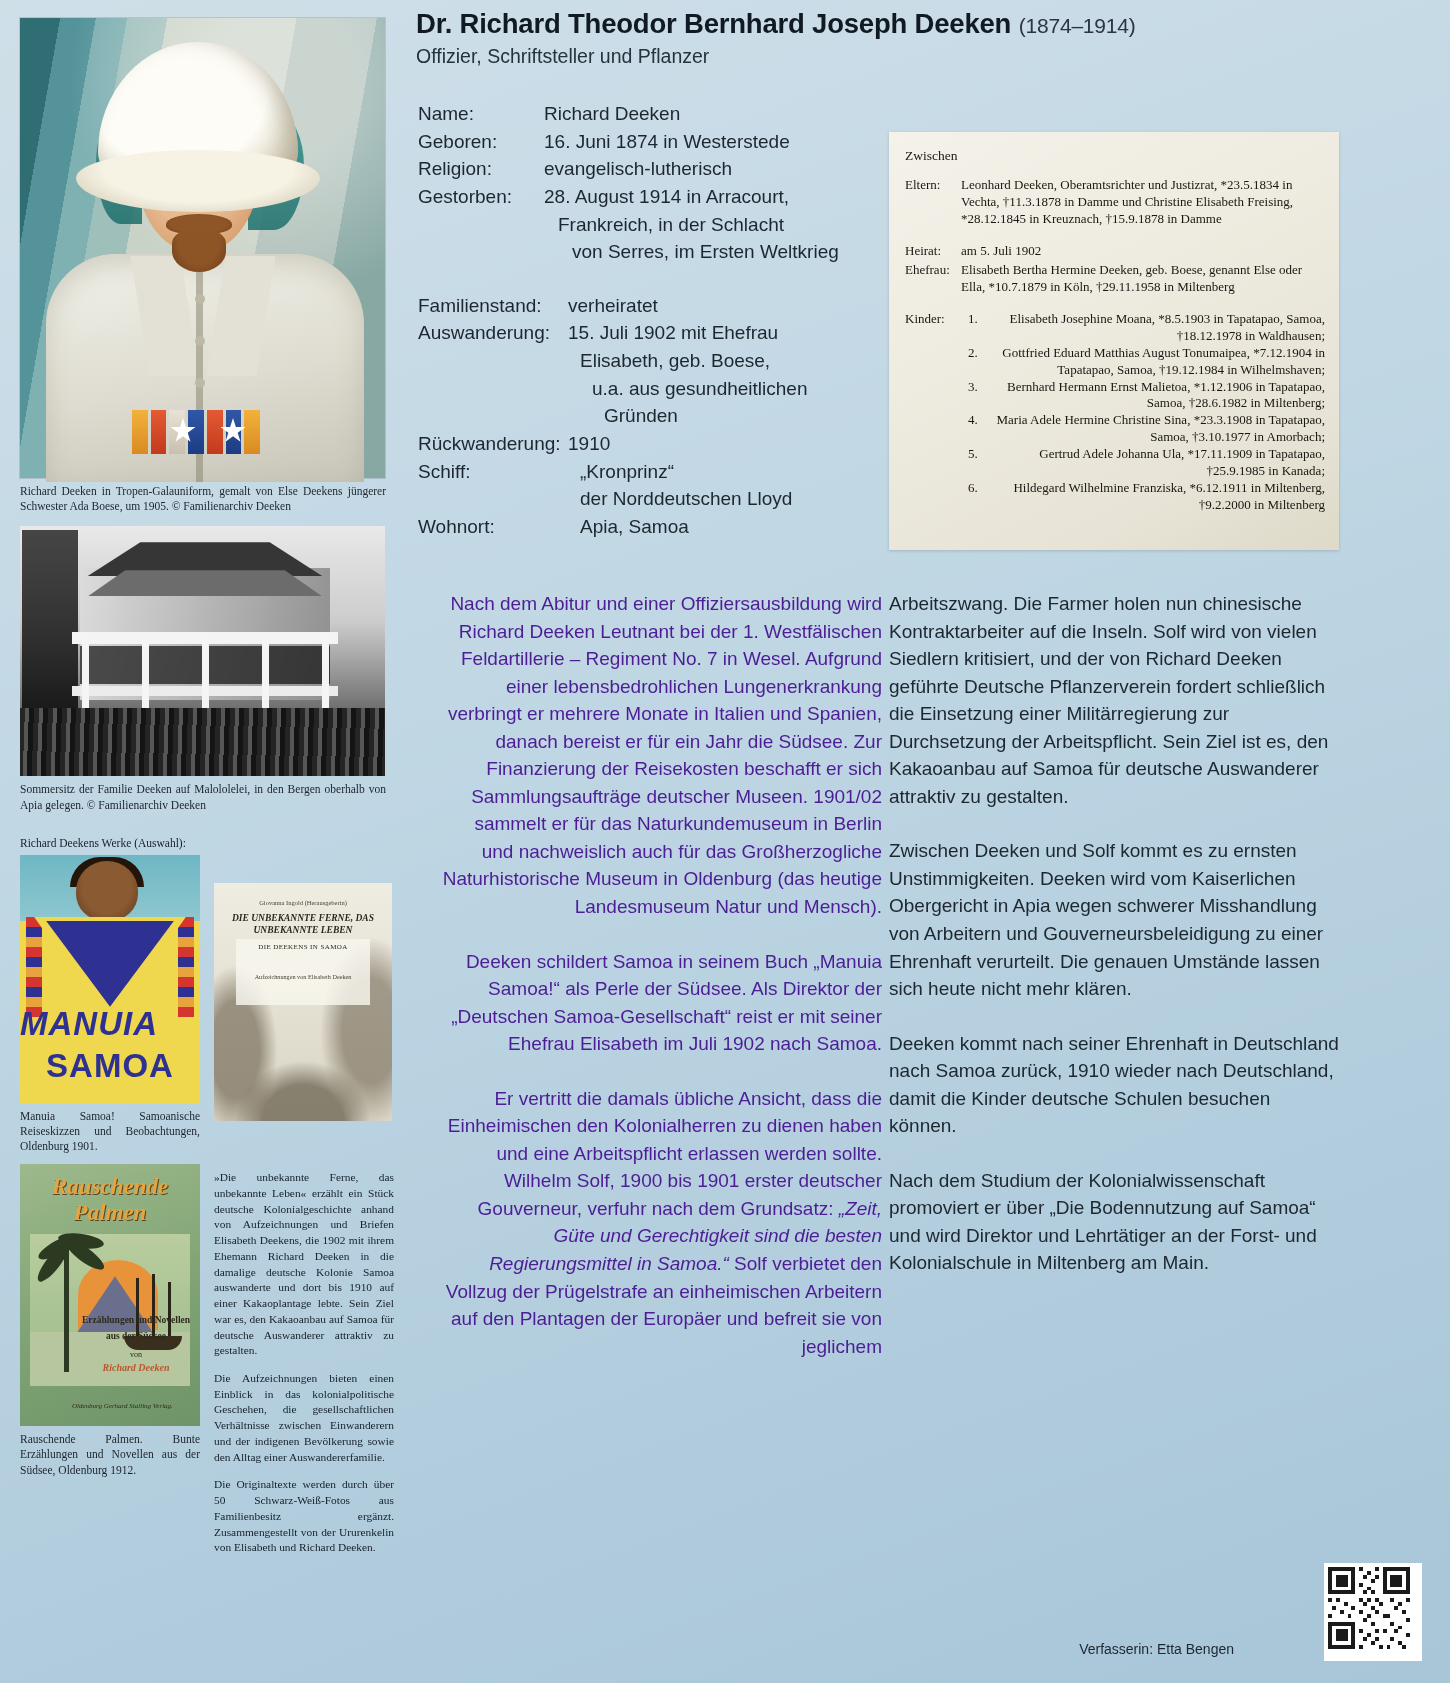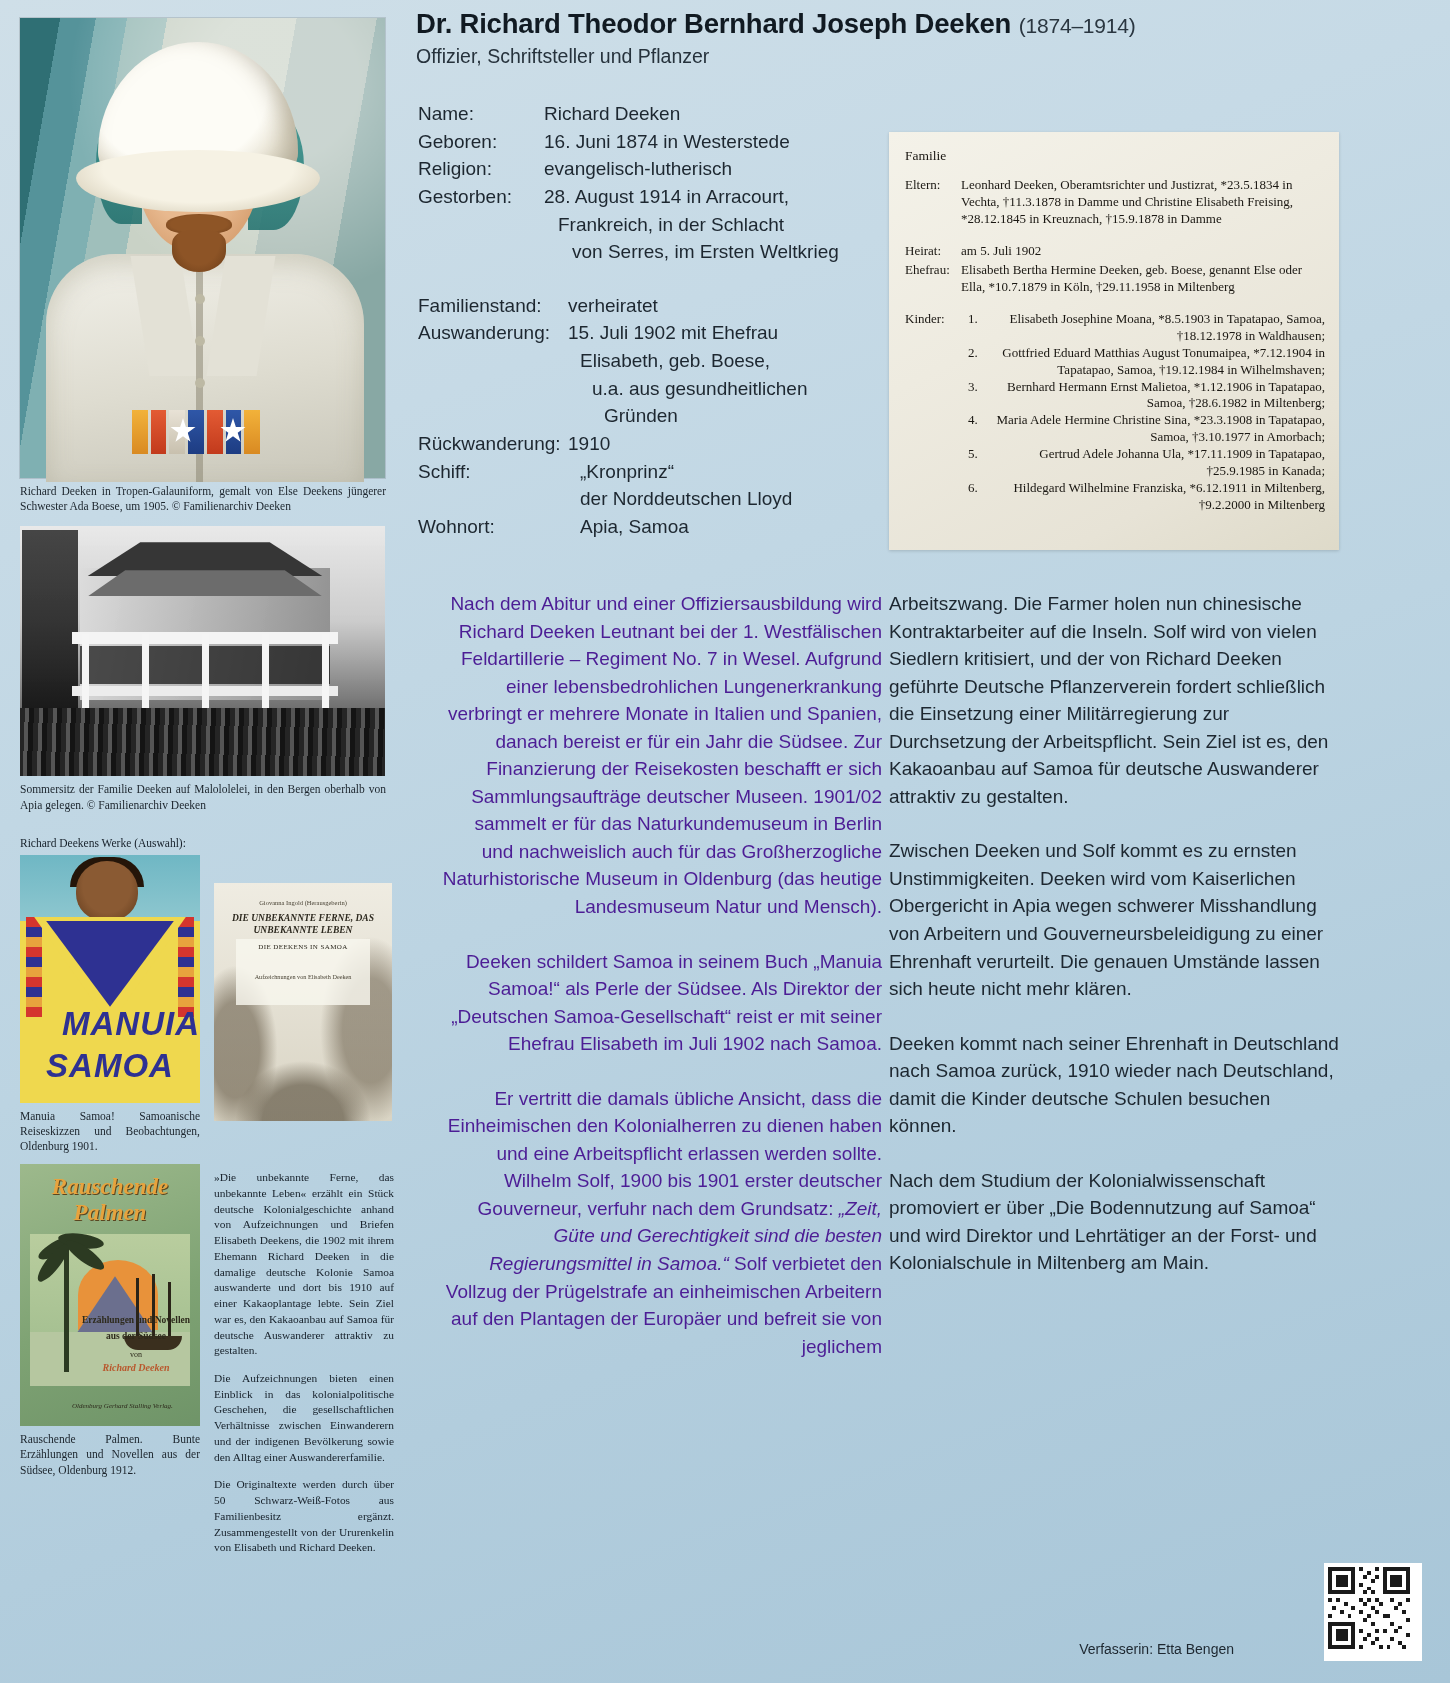--- a/index.html
+++ b/index.html
@@ -92,24 +92,24 @@
   .bk1 .b-head{position:absolute;left:56px;top:6px;width:62px;height:60px;
     background:radial-gradient(ellipse at 50% 40%,#8a5a33 0 55%,#603a1c 100%);border-radius:50% 50% 45% 45%;}
   .bk1 .b-hair{position:absolute;left:50px;top:2px;width:74px;height:30px;background:#241509;border-radius:40px 40px 0 0;}
   .bk1 .b-tri{position:absolute;left:14px;top:62px;width:152px;height:108px;background:#efd84e;
     clip-path:polygon(0 0,100% 0,50% 100%);}
   .bk1 .b-tri2{position:absolute;left:26px;top:66px;width:128px;height:86px;background:#2e3192;
     clip-path:polygon(0 0,100% 0,50% 100%);}
   .bk1 .b-ornL,.bk1 .b-ornR{position:absolute;top:62px;width:16px;height:100px;
     background:repeating-linear-gradient(#d4352e 0 10px,#2e3192 10px 20px,#e8a33d 20px 30px);}
   .bk1 .b-ornL{left:6px;} .bk1 .b-ornR{left:158px;}
-  .bk1 .b-t1{position:absolute;left:0;top:150px;width:100%;text-align:right;color:#2e3192;
+  .bk1 .b-t1{position:absolute;left:0;top:150px;width:100%;text-align:left;color:#2e3192;
     font-size:33px;font-weight:bold;font-style:italic;font-family:"Liberation Sans",sans-serif;letter-spacing:1px;}
   .bk1 .b-t2{position:absolute;left:0;top:192px;width:100%;text-align:center;color:#2e3192;
-    font-size:33px;font-weight:bold;font-style:italic;font-family:"Liberation Sans",sans-serif;letter-spacing:1px;}
+    font-size:33px;font-weight:bold;font-family:"Liberation Sans",sans-serif;letter-spacing:1px;}
 
   .bk2 { width:178px;height:238px;position:relative;overflow:hidden;
     background:linear-gradient(#efece2,#d9d4c4);}
   .bk2 .j{position:absolute;inset:0;
     background:
       radial-gradient(ellipse 60px 120px at 12% 70%,rgba(92,80,60,.55) 0 40%,rgba(0,0,0,0) 70%),
       radial-gradient(ellipse 70px 130px at 88% 62%,rgba(92,80,60,.5) 0 40%,rgba(0,0,0,0) 72%),
       radial-gradient(ellipse 90px 80px at 50% 100%,rgba(80,70,52,.6) 0 45%,rgba(0,0,0,0) 75%);}
   .bk2 .bar{position:absolute;left:22px;top:56px;width:134px;height:66px;background:rgba(248,246,238,.82);}
   .bk2 .t-ed{position:absolute;top:16px;left:0;width:100%;text-align:center;font-size:6.5px;color:#4a4436;
@@ -374,21 +374,21 @@
         <div style="padding-left:12px">der Norddeutschen Lloyd</div>
       </div>
     </div>
     <div class="frow wide">
       <div class="lbl">Wohnort:</div>
       <div class="val" style="padding-left:12px">Apia, Samoa</div>
     </div>
   </div>
 
   <div class="familybox">
-    <div class="fb-title">Familie</div>
+    <div class="fb-title">Zwischen</div>
     <div class="fb-row">
       <div class="k">Eltern:</div>
       <div class="v">Leonhard Deeken, Oberamtsrichter und Justizrat, *23.5.1834 in Vechta, †11.3.1878 in Damme und Christine Elisabeth Freising, *28.12.1845 in Kreuznach, †15.9.1878 in Damme</div>
     </div>
     <div class="fb-sp"></div>
     <div class="fb-row">
       <div class="k">Heirat:</div>
       <div class="v">am 5. Juli 1902</div>
     </div>
     <div class="fb-row">

